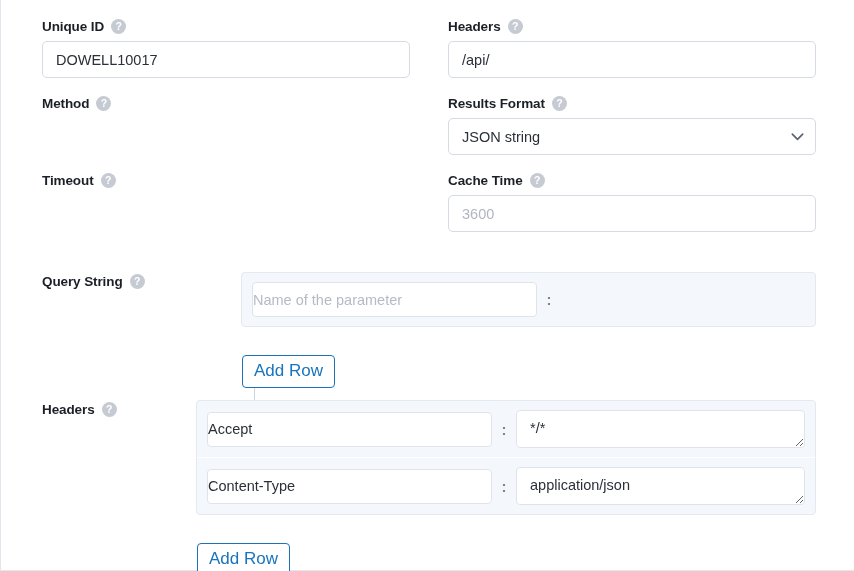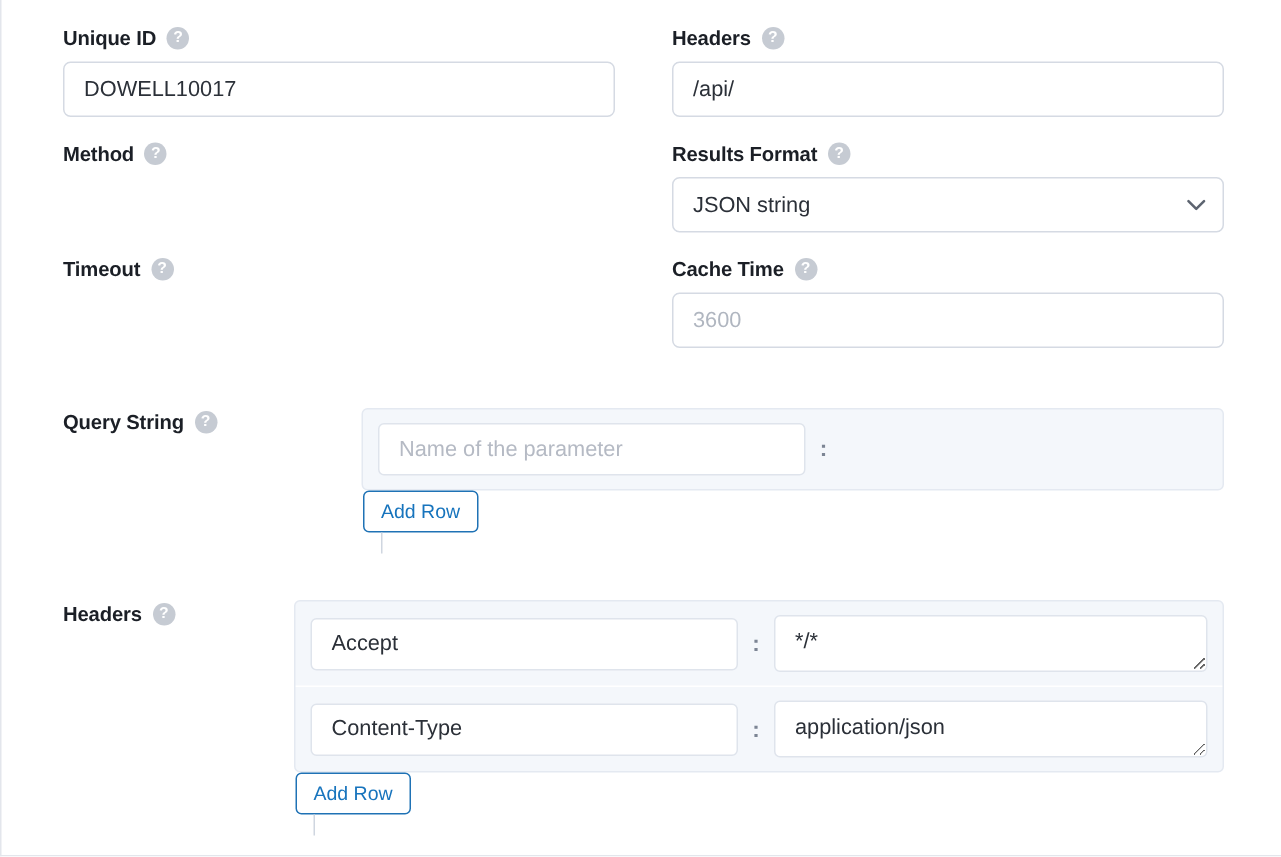--- a/index.html
+++ b/index.html
@@ -26,20 +26,21 @@
   }
   .row2 {
     display: flex;
     gap: 38px;
     margin-bottom: 17px;
   }
   .col { width: 368px; }
 
   .lbl {
     display: flex;
+    align-items: center;
     gap: 7px;
     font-size: 13.5px;
     font-weight: bold;
     color: #1b1f26;
     letter-spacing: -0.1px;
     margin-bottom: 7px;
     height: 16px;
   }
 
   .help {
@@ -131,21 +132,21 @@
 
   .kinput {
     width: 100%;
     height: 35px;
     border: 1px solid #dfe4ec;
     border-radius: 4px;
     background: #ffffff;
     font-family: "Liberation Sans", sans-serif;
     font-size: 14.5px;
     color: #2b3038;
-    padding: 0 13px;
+    padding: 0 0;
     outline: none;
   }
   .kinput::placeholder { color: #b5bac4; }
 
   .vinput {
     display: block;
     width: 100%;
     height: 38px;
     border: 1px solid #dfe4ec;
     border-radius: 4px;
@@ -163,29 +164,29 @@
 
   
   .connector {
     position: absolute;
     left: 13px;
     width: 1px;
     height: 14px;
     background: #cfd6e0;
   }
   .addrow {
-    margin-top: 0;
+    margin-top: 28px;
     margin-left: 1px;
     display: inline-block;
     border: 1px solid #1f72b5;
     border-radius: 4px;
     background: #ffffff;
     color: #1774bd;
     font-family: "Liberation Sans", sans-serif;
-    font-size: 13px;
+    font-size: 17px;
     padding: 6px 11px 6px 11px;
     cursor: pointer;
     line-height: 1.1;
   }
 </style>
 </head>
 <body>
 
 <div class="page">
 

